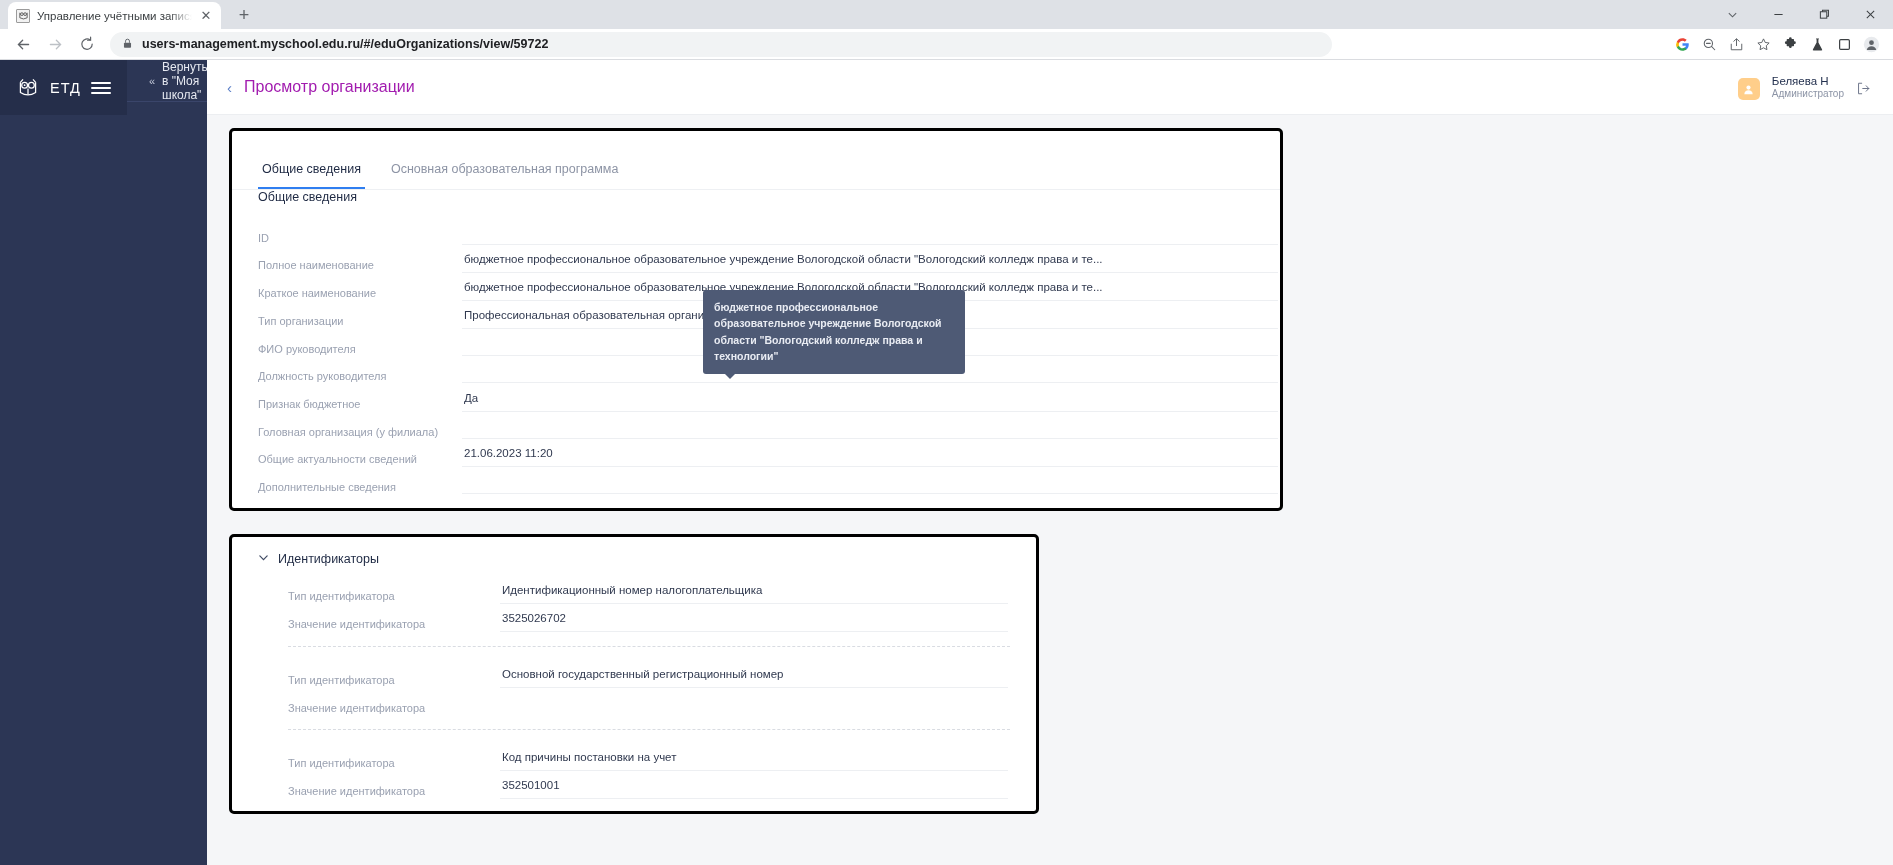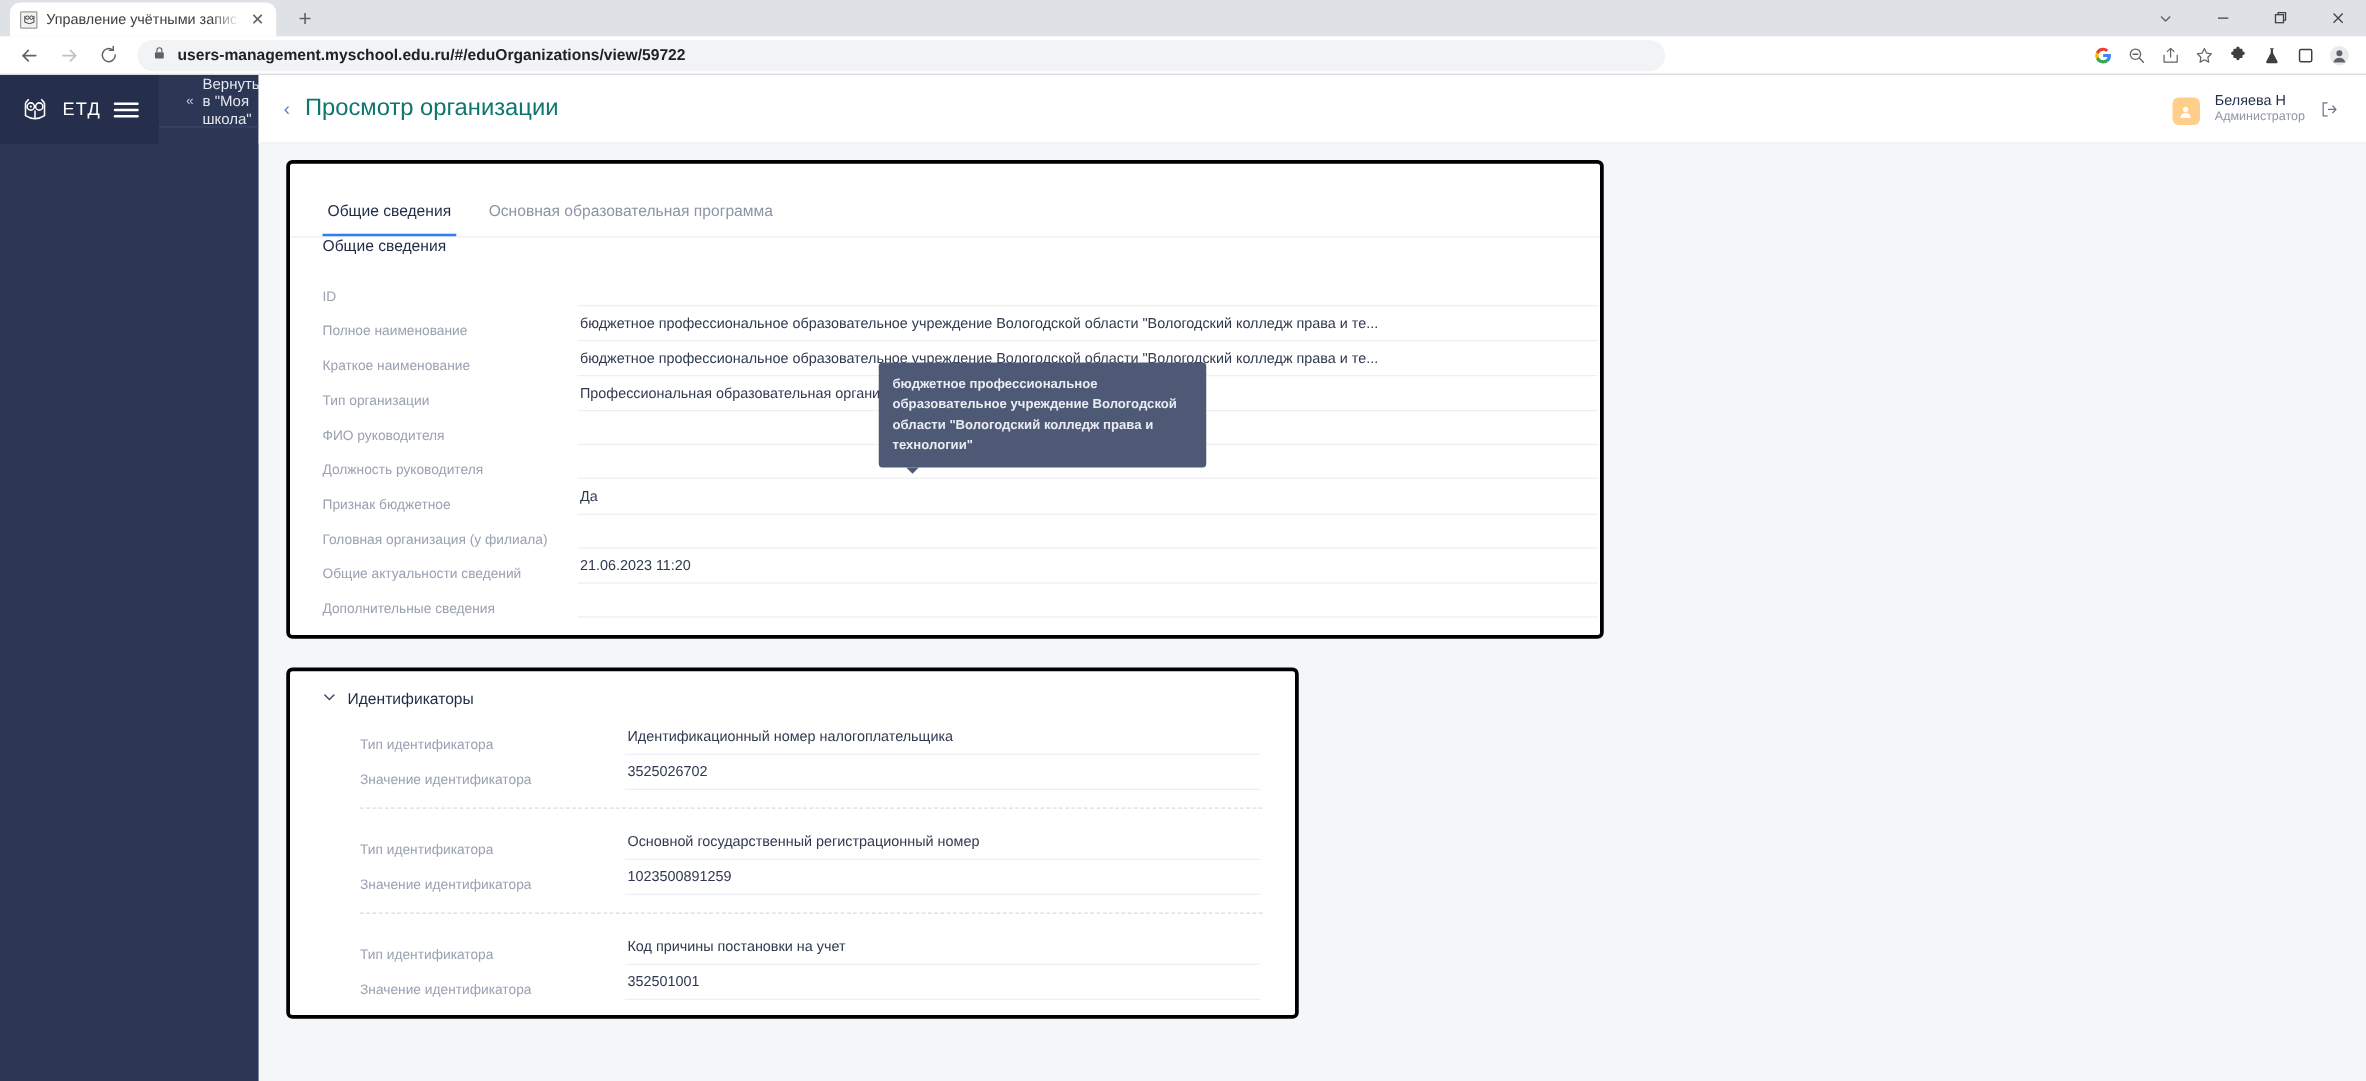--- a/index.html
+++ b/index.html
@@ -84,21 +84,21 @@
   .sb-section { padding: 12px 18px 4px; font-size: 10.5px; letter-spacing: 1.1px;
     color: #8d96ae; text-transform: uppercase; }
 
   
   .main { flex: 1; display: flex; flex-direction: column; background: #f5f6f8; min-width: 0; }
   .topbar {
     height: 55px; background: #ffffff; display: flex; align-items: center;
     padding: 0 22px 0 20px; border-bottom: 1px solid #eceef1; flex: 0 0 55px;
   }
   .back-arrow { font-size: 15px; color: #5b7fc7; margin-right: 12px; cursor: pointer; }
-  .page-title { font-size: 19px; color: #0f766e; }
+  .page-title { font-size: 16px; color: #a21caf; }
   .topbar-right { margin-left: auto; display: flex; align-items: flex-end; gap: 12px; }
   .avatar {
     width: 22px; height: 22px; border-radius: 5px; background: #ffce8a;
     display: flex; align-items: center; justify-content: center;
   }
   .user-block { line-height: 1.25; }
   .user-name { font-size: 11.5px; color: #23304e; }
   .user-role { font-size: 10px; color: #8c94a6; }
 
   .content { flex: 1; overflow: hidden; padding: 13px 0 0 22px; position: relative; }
@@ -468,21 +468,20 @@
         </div>
         <div class="ids-sep"></div>
 
         <div class="ids-group">
           <div class="field-row">
             <div class="field-label">Тип идентификатора</div>
             <div class="field-val">Основной государственный регистрационный номер</div>
           </div>
           <div class="field-row">
             <div class="field-label">Значение идентификатора</div>
-            <div class="field-val">1023500891259</div>
           </div>
         </div>
         <div class="ids-sep"></div>
 
         <div class="ids-group">
           <div class="field-row">
             <div class="field-label">Тип идентификатора</div>
             <div class="field-val">Код причины постановки на учет</div>
           </div>
           <div class="field-row">

